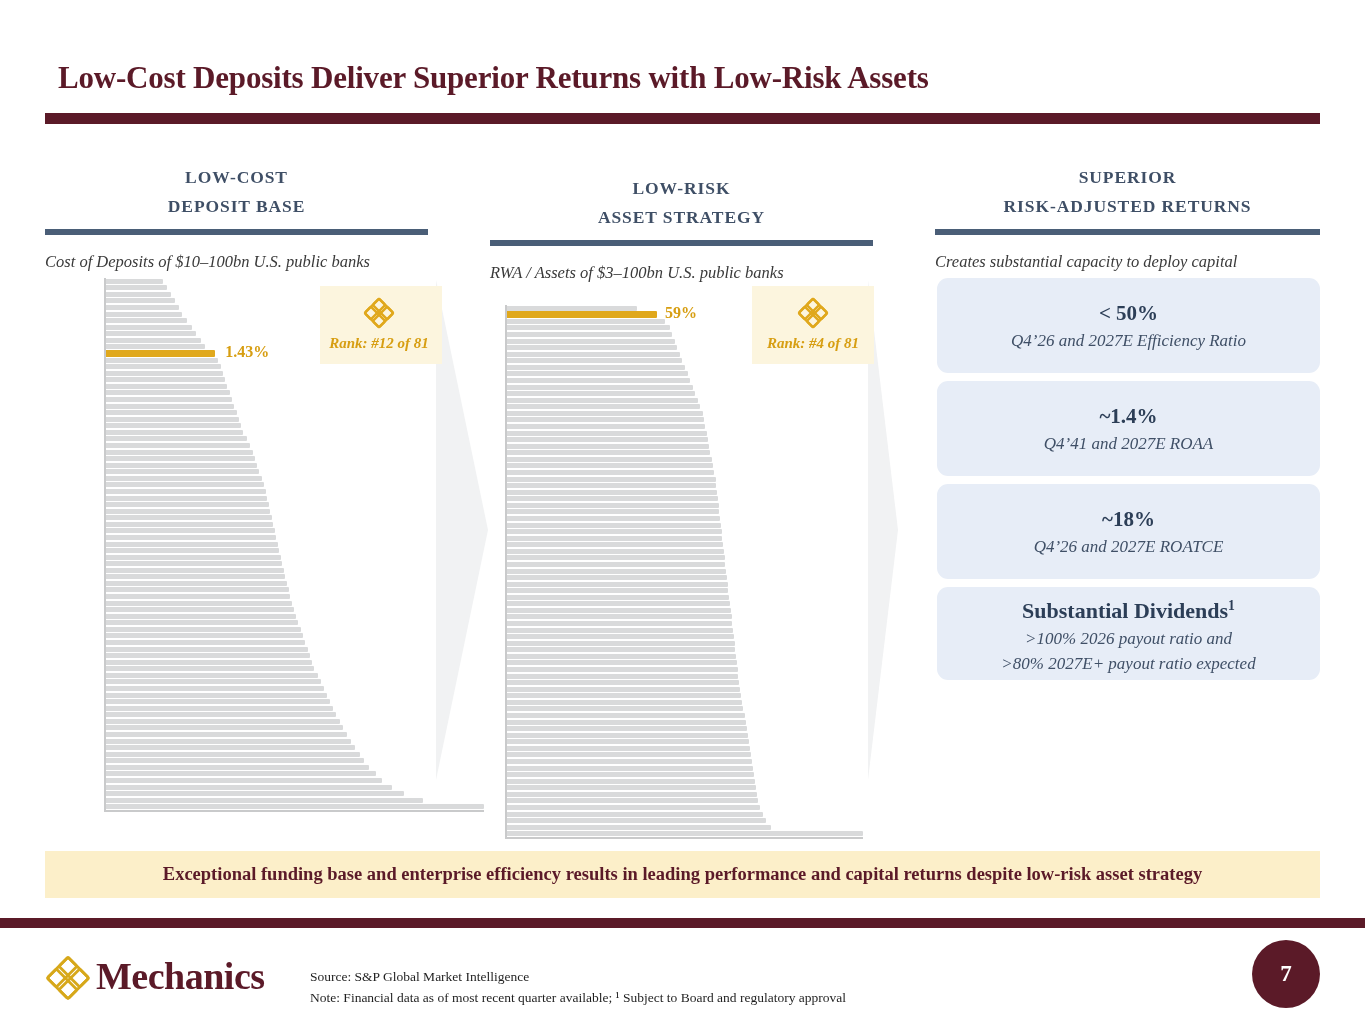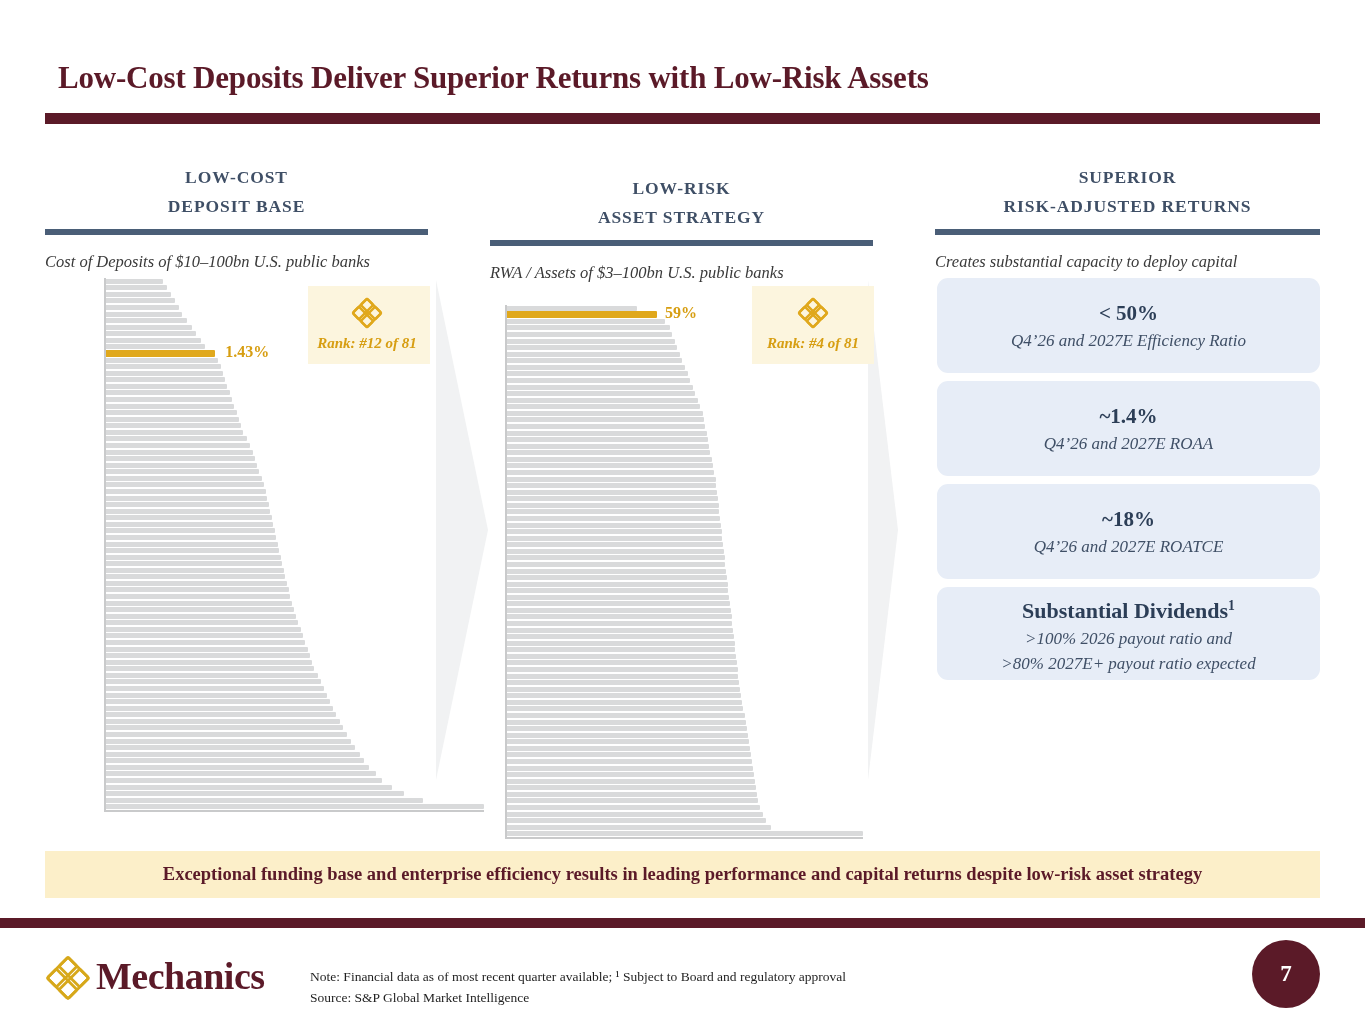--- a/index.html
+++ b/index.html
@@ -66,21 +66,21 @@
     position: absolute; background: #FCF5DE;
     display: flex; flex-direction: column;
     align-items: center; justify-content: center;
     padding: 10px 14px 12px;
   }
   .rank-badge .knot { margin-bottom: 5px; }
   .rank-text {
     font-style: italic; font-weight: bold;
     font-size: 15px; color: #D79E12; white-space: nowrap;
   }
-  #badge1 { left: 308px; top: 286px; width: 122px; padding-left: 10px; }
+  #badge1 { left: 320px; top: 286px; width: 122px; padding-left: 10px; }
   #badge2 { left: 752px; top: 286px; width: 122px; }
 
   
   .chevron { position: absolute; top: 280px; }
 
   
   .cards { position: absolute; left: 937px; top: 278px; width: 383px; }
   .card {
     background: #E7EDF7; border-radius: 11px;
     margin-bottom: 8px; padding: 14px 12px;
@@ -378,21 +378,21 @@
     <div class="rank-text">Rank: #4 of 81</div>
   </div>
 
   <div class="cards">
     <div class="card" id="card0">
       <div class="val">&lt; 50%</div>
       <div class="desc">Q4’26 and 2027E Efficiency Ratio</div>
     </div>
     <div class="card" id="card1">
       <div class="val">~1.4%</div>
-      <div class="desc">Q4’26 and 2027E ROAA</div>
+      <div class="desc">Q4’41 and 2027E ROAA</div>
     </div>
     <div class="card" id="card2">
       <div class="val">~18%</div>
       <div class="desc">Q4’26 and 2027E ROATCE</div>
     </div>
     <div class="card" id="card4">
       <div class="val"><span>Substantial Dividends</span><sup>1</sup></div>
       <div class="desc">&gt;100% 2026 payout ratio and</div>
       <div class="desc2">&gt;80% 2027E+ payout ratio expected</div>
     </div>
@@ -406,18 +406,18 @@
   <svg class="footer-logo-knot" width="46" height="46" viewBox="0 0 100 100">
     <g transform="rotate(45 50 50)" fill="none" stroke="#D7A81A" stroke-width="6">
       <rect x="18" y="18" width="28" height="64" rx="4"></rect>
       <rect x="54" y="18" width="28" height="64" rx="4"></rect>
       <rect x="18" y="18" width="64" height="28" rx="4"></rect>
       <rect x="18" y="54" width="64" height="28" rx="4"></rect>
     </g>
   </svg>
   <div class="footer-wordmark">Mechanics</div>
   <div class="footer-notes">
+    <div>Source: S&amp;P Global Market Intelligence</div>
     <div>Note: Financial data as of most recent quarter available; ¹ Subject to Board and regulatory approval</div>
-    <div>Source: S&amp;P Global Market Intelligence</div>
   </div>
   <div class="page-badge">7</div>
 
 </div>
 
 </body></html>

